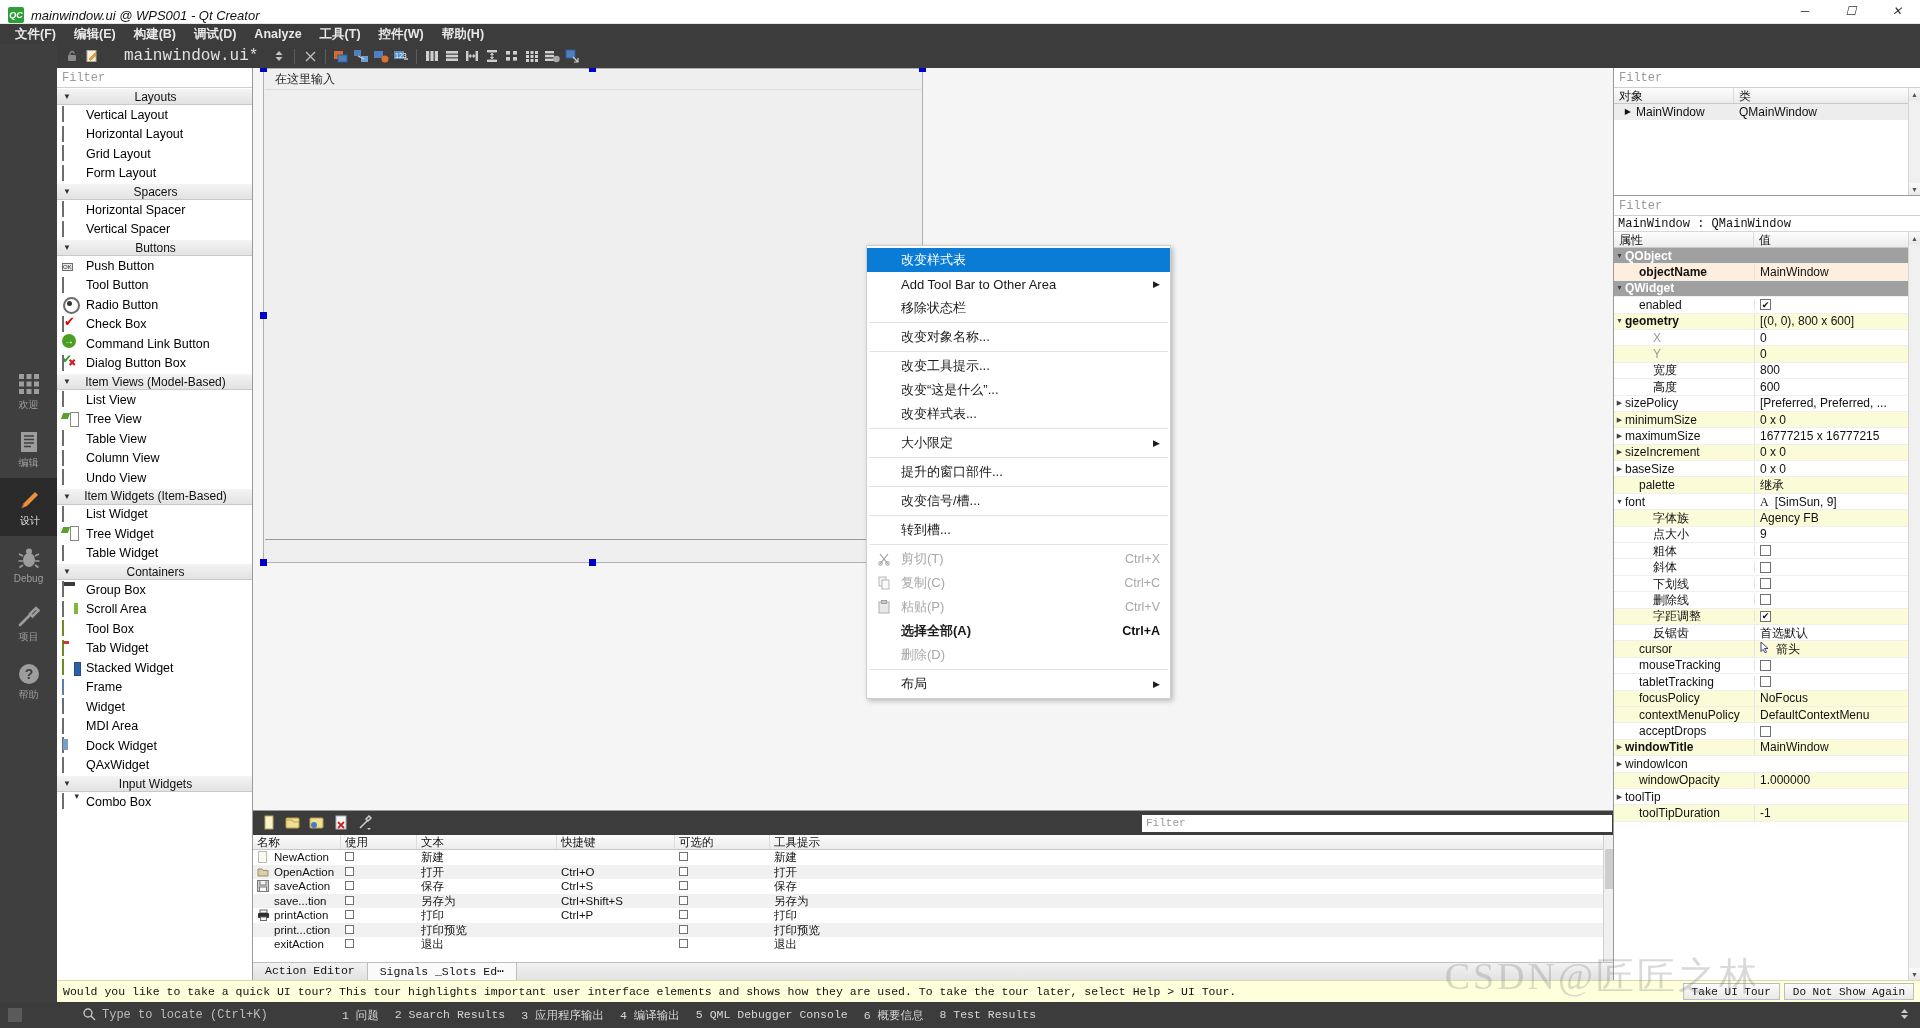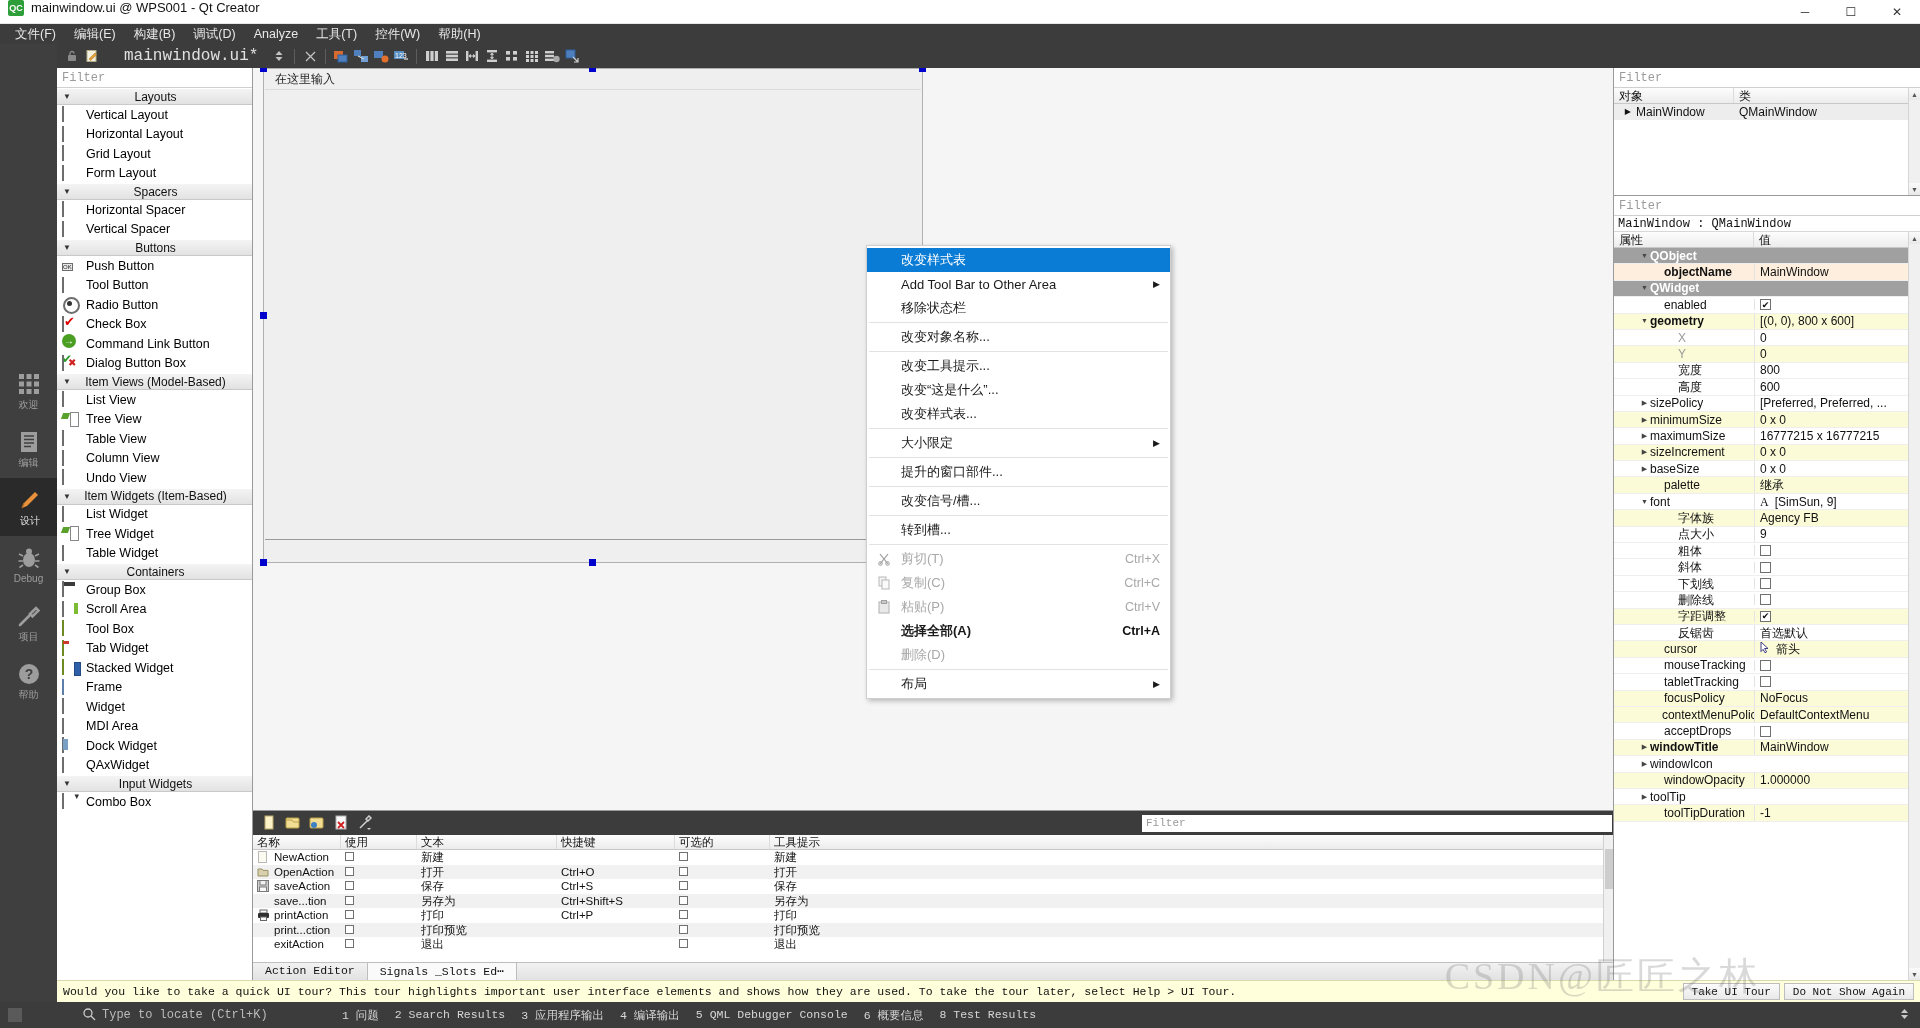--- a/index.html
+++ b/index.html
@@ -8,42 +8,43 @@
     width: 1920px; height: 1028px;
     overflow: hidden;
     font-family: "Liberation Sans", sans-serif;
     font-size: 13px;
     background: #3c3c3c;
   }
   .app { position: relative; width: 1920px; height: 1028px; }
 
   
   .titlebar {
-    height: 24px; background: #ffffff; display: flex; align-items: flex-start;
+    height: 24px; background: #ffffff; display: flex; align-items: flex-end;
     border-bottom: 1px solid #e6e6e6;
+    font-style: italic;
   }
   .tb-icon {
     width: 16px; height: 16px; margin-left: 8px; margin-right: 7px;
     background: #2e9e38; border-radius: 2px; color: #fff;
     font-size: 9px; line-height: 16px; text-align: center; font-weight: bold;
     font-family: "Liberation Sans", sans-serif;
   }
   .tb-title { font-size: 13px; color: #111; }
   .tb-buttons { margin-left: auto; display: flex; height: 24px; }
   .tb-btn {
     width: 46px; height: 24px; display: flex; align-items: center;
     justify-content: center; color: #333; font-size: 12px;
   }
 
   
   .menubar {
     height: 20px; background: #3c3c3c; display: flex; align-items: center;
     padding-left: 6px; color: #e8e8e8; font-size: 12.5px;
   }
-  .menubar .mi { padding: 12px 9px; white-space: nowrap; }
+  .menubar .mi { padding: 12px 9px; white-space: nowrap; font-weight: bold; }
 
   
   .modebar {
     position: absolute; left: 0; top: 44px; width: 57px; height: 984px;
     background: #3f3f3f; display: flex; flex-direction: row; align-items: center;
   }
   .mode {
     width: 57px; height: 58px; display: flex; flex-direction: column;
     align-items: center; justify-content: center; color: #9d9d9d; font-size: 10px;
     cursor: pointer;
@@ -242,21 +243,21 @@
   .ot-row div{font-size:12px;line-height:16px;color:#111;}
   .vscroll { position:absolute; right:0; top:0; width:12px; bottom:0; background:#f0f0f0; border-left:1px solid #d5d5d5;
     display:flex; flex-direction:column; justify-content:space-between;}
   .vs-arrow{height:12px;display:flex;align-items:center;justify-content:center;font-size:7px;color:#555;background:linear-gradient(#fafafa,#e8e8e8);}
   .pe-label { height:16px; font-size:12px; line-height:16px; padding-left:4px; color:#111;
      font-family:"Liberation Mono", monospace; border-bottom:1px solid #d8d8d8;}
   .proptable { flex:1; overflow:hidden; position:relative;}
   .pt-head{display:flex;height:16px;background:linear-gradient(#fdfdfd,#ececec);border-bottom:1px solid #c8c8c8;}
   .pt-head div{font-size:12px;padding-left:5px;line-height:16px;border-right:1px solid #dcdcdc;color:#111;}
   .pt-row{display:flex;height:16.4px;align-items:center;border-bottom:1px solid #efefef;}
-  .pt-row .k{width:140px;font-size:12px;line-height:16px;color:#111;display:flex;align-items:flex-start;padding-left:25px;}
+  .pt-row .k{width:140px;font-size:12px;line-height:16px;color:#111;display:flex;align-items:flex-start;}
   .pt-row .v{flex:1;font-size:12px;line-height:16px;color:#111;padding-left:5px;border-left:1px solid #e4e4e4;
      display:flex;align-items:center;gap:6px;}
   .pt-row.group{background:#a0a0a0;}
   .pt-row.group .k{font-weight:bold;color:#fff;}
   .pt-row.group .v{border-left:none;}
   .pt-row.yellow{background:#fbfbd7;}
   .pt-row.peach{background:#fdeedd;}
   .pt-row.white{background:#ffffff;}
   .pt-row .k .tw{width:11px;text-align:center;font-size:7px;color:#444;}
   .pt-row .k .ind{display:inline-block;}

